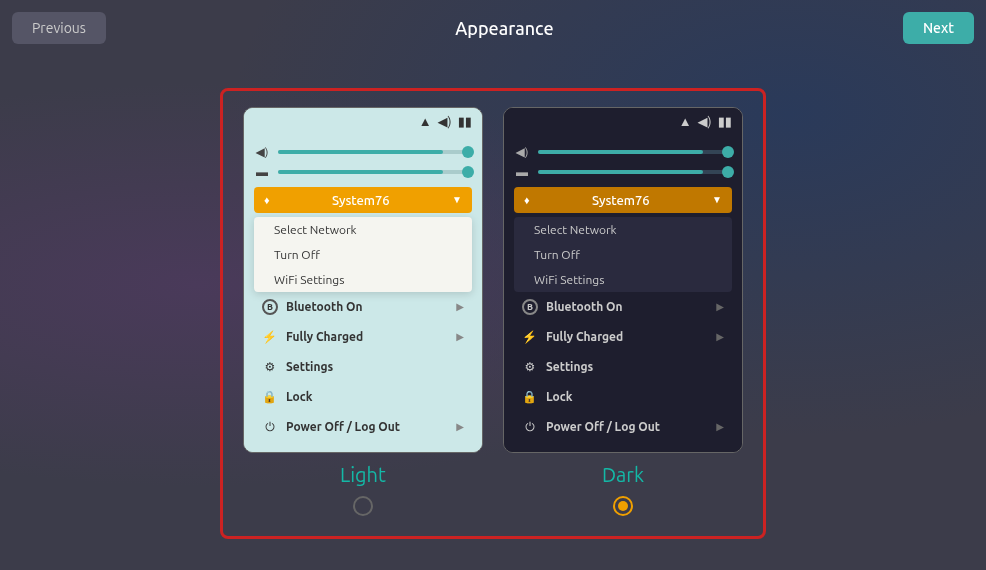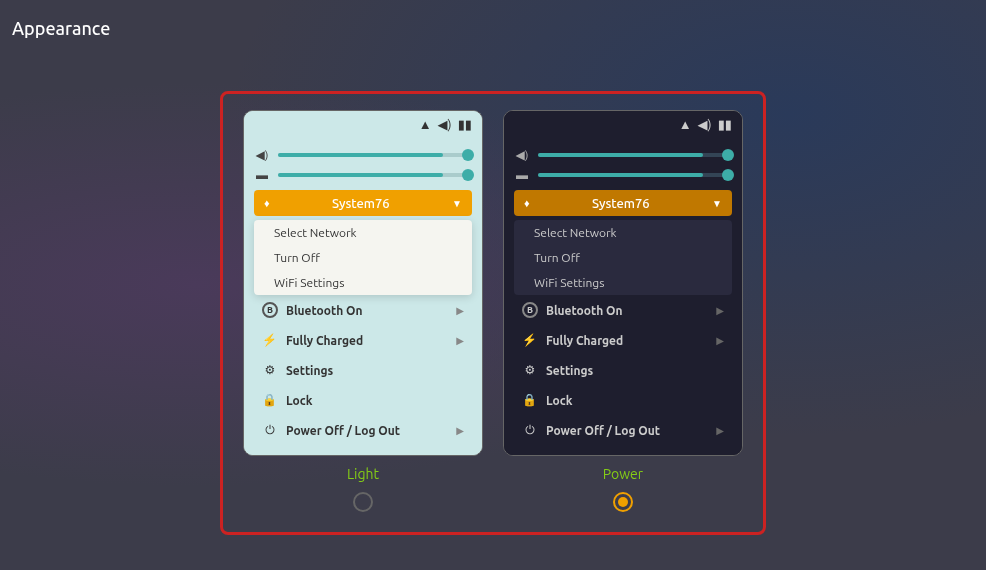--- a/index.html
+++ b/index.html
@@ -225,22 +225,22 @@
       align-items: center;
       justify-content: center;
       font-size: 12px;
     }
     .menu-item-label { flex: 1; font-size: 12px; font-weight: bold; }
     .menu-item-arrow { font-size: 10px; color: #888; }
     .phone-dark .menu-item-arrow { color: #666; }
 
     
     .theme-label {
-      font-size: 14px;
-      color: #84cc16;
+      font-size: 20px;
+      color: #14b8a6;
     }
 
     
     .radio-btn {
       width: 20px;
       height: 20px;
       border-radius: 50%;
       border: 2px solid #666;
       display: flex;
       align-items: center;
@@ -254,21 +254,23 @@
       width: 10px;
       height: 10px;
       border-radius: 50%;
       background-color: #f0a000;
     }
   </style>
 </head>
 <body>
 
 <div class="top-bar">
+  <button class="prev-button">Previous</button>
   <span class="title">Appearance</span>
+  <button class="next-button">Next</button>
 </div>
 
 <div class="main-content">
   <div class="selection-box">
 
     <div class="theme-option">
       <div class="phone phone-light">
 
         <div class="status-bar">
           <span class="status-icon">▲</span>
@@ -390,20 +392,20 @@
             <span class="menu-item-icon">🔒</span>
             <span class="menu-item-label">Lock</span>
           </div>
           <div class="menu-item">
             <span class="menu-item-icon">⏻</span>
             <span class="menu-item-label">Power Off / Log Out</span>
             <span class="menu-item-arrow">▶</span>
           </div>
         </div>
       </div>
-      <span class="theme-label">Power</span>
+      <span class="theme-label">Dark</span>
       <div class="radio-btn selected">
         <div class="radio-inner"></div>
       </div>
     </div>
 
   </div>
 </div>
 
 </body></html>

